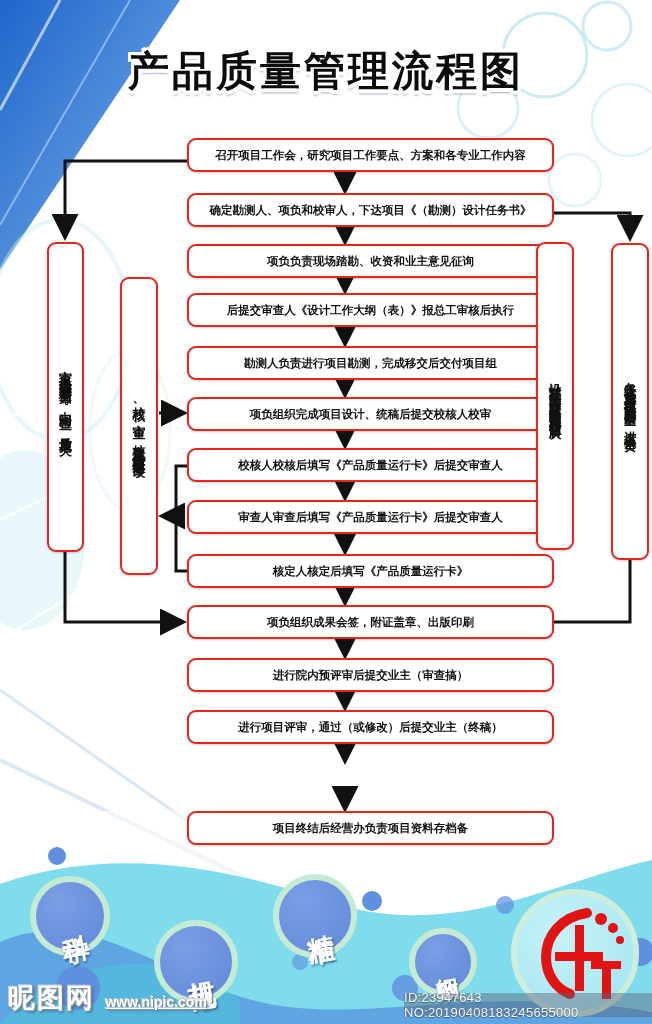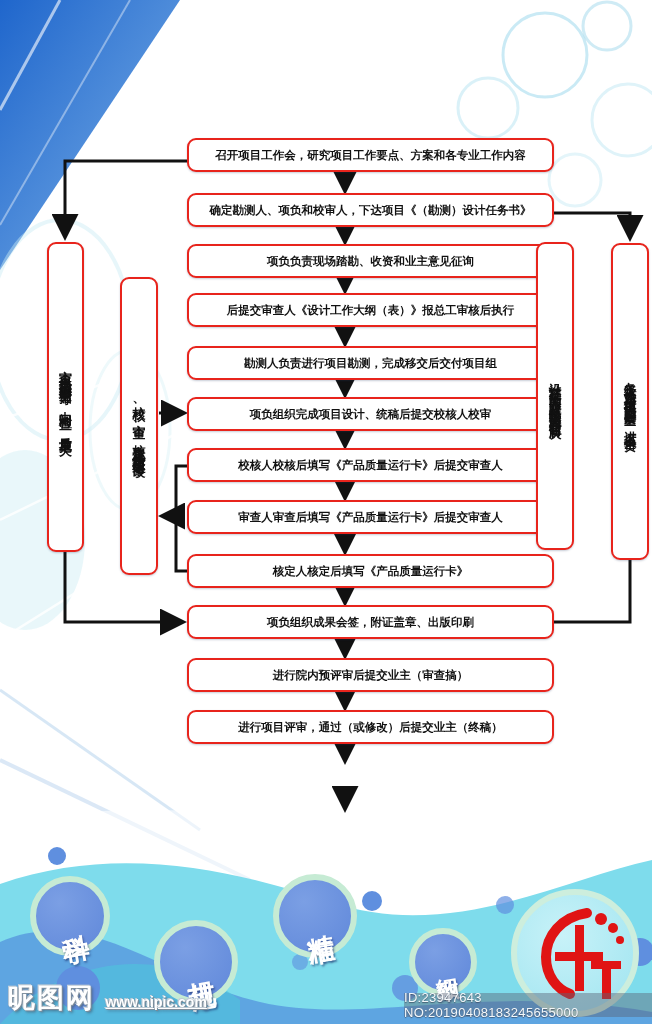--- a/index.html
+++ b/index.html
@@ -175,33 +175,35 @@
 
       <path d="M159,413 L182,413" marker-end="url(#ah)"></path>
 
       <path d="M187,466 L176,466 L176,571 L187,571"></path>
       <path d="M176,516 L164,516" marker-end="url(#ah)"></path>
 
       <path d="M504,414 L530,414" marker-end="url(#ah)"></path>
     </g>
   </svg>
 
+  <div class="title">产品质量管理流程图</div>
 
   <div class="step" style="top:138px">召开项目工作会，研究项目工作要点、方案和各专业工作内容</div>
   <div class="step" style="top:193px">确定勘测人、项负和校审人，下达项目《（勘测）设计任务书》</div>
   <div class="step" style="top:244px">项负负责现场踏勘、收资和业主意见征询</div>
   <div class="step" style="top:293px">后提交审查人《设计工作大纲（表）》报总工审核后执行</div>
   <div class="step" style="top:346px">勘测人负责进行项目勘测，完成移交后交付项目组</div>
   <div class="step" style="top:397px">项负组织完成项目设计、统稿后提交校核人校审</div>
   <div class="step" style="top:448px">校核人校核后填写《产品质量运行卡》后提交审查人</div>
   <div class="step" style="top:500px">审查人审查后填写《产品质量运行卡》后提交审查人</div>
   <div class="step" style="top:554px">核定人核定后填写《产品质量运行卡》</div>
   <div class="step" style="top:605px">项负组织成果会签，附证盖章、出版印刷</div>
   <div class="step" style="top:658px">进行院内预评审后提交业主（审查搞）</div>
   <div class="step" style="top:710px">进行项目评审，通过（或修改）后提交业主（终稿）</div>
+  <div class="step" style="top:811px">项目终结后经营办负责项目资料存档备</div>
 
   <div class="vbox" style="left:47px;top:242px;width:37px;height:310px">
     <span style="font-size:13px">审查人负责项目的事前指导 中间检查 质量把关</span>
   </div>
   <div class="vbox" style="left:120px;top:277px;width:38px;height:298px">
     <span style="font-size:13px">校核、审查、核定意见反馈给项目组修改</span>
   </div>
   <div class="vbox" style="left:536px;top:242px;width:38px;height:308px">
     <span style="font-size:12.5px">设计过程的重大问题应及时反映校审人共同研商解决</span>
   </div>

